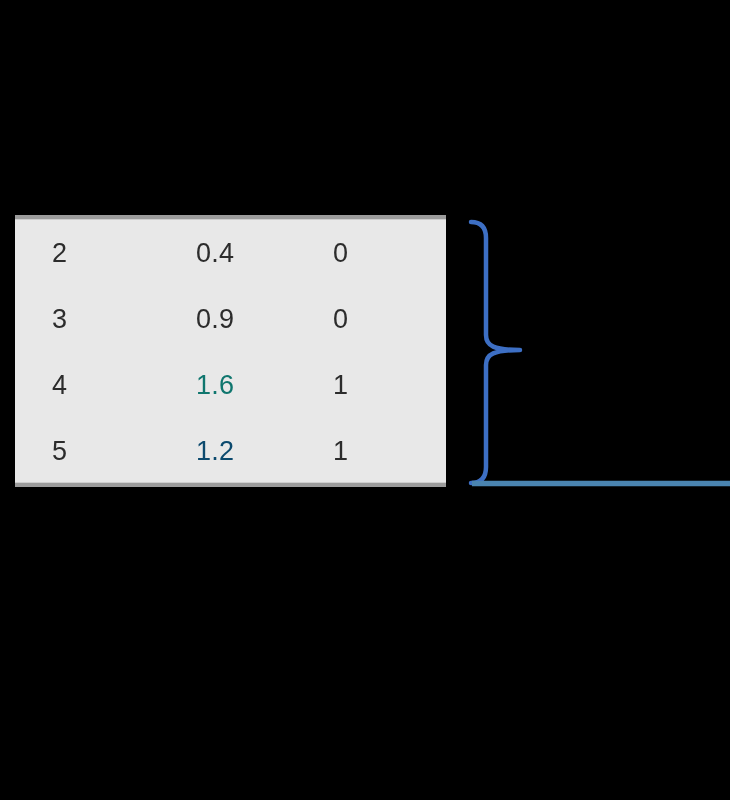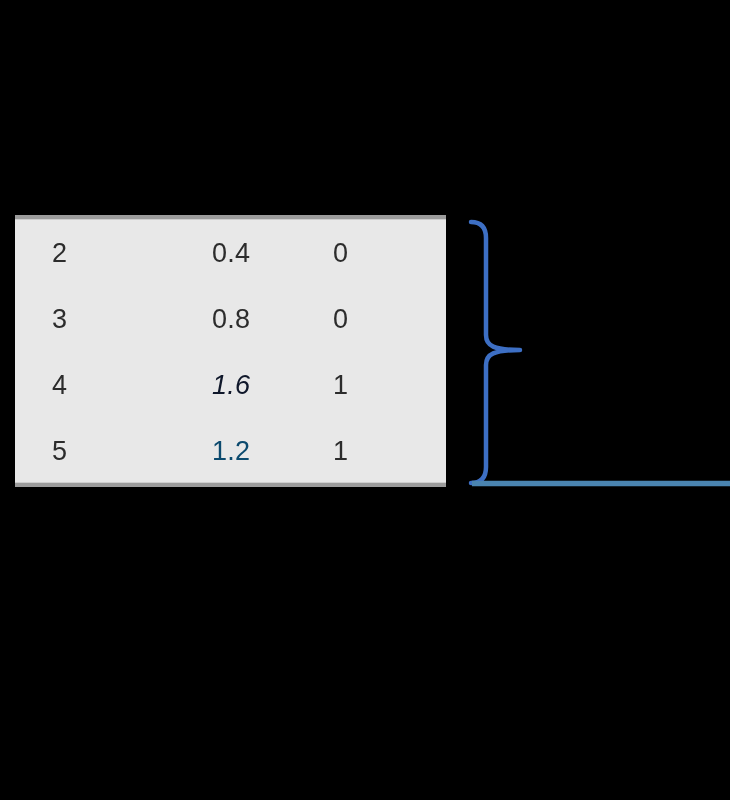--- a/index.html
+++ b/index.html
@@ -73,21 +73,21 @@
     position: absolute;
     top: 0;
     height: 66px;
     line-height: 66px;
     font-size: 27px;
     color: #2c2c2c;
     white-space: nowrap;
     letter-spacing: 0.2px;
   }
   .cell.c0 { left: 37px; }
-  .cell.c1 { left: 181px; margin-left: 16px; }
+  .cell.c1 { left: 181px; }
   .cell.c2 { left: 318px; }
 
   
   #brace-annotation {
     position: absolute;
     left: 455px;
     top: 205px;
     width: 275px;
     height: 295px;
     pointer-events: none;
@@ -110,27 +110,27 @@
     <div id="data-grid">
 
       <div class="data-row" style="top:0px;">
         <span class="cell c0" style="color: rgb(44, 44, 44);">2</span>
         <span class="cell c1" style="color: rgb(44, 44, 44);">0.4</span>
         <span class="cell c2" style="color: rgb(44, 44, 44);">0</span>
       </div>
 
       <div class="data-row" style="top:66px;">
         <span class="cell c0" style="color: rgb(44, 44, 44);">3</span>
-        <span class="cell c1" style="color: rgb(44, 44, 44);">0.8</span>
+        <span class="cell c1" style="color: rgb(44, 44, 44);">0.9</span>
         <span class="cell c2" style="color: rgb(44, 44, 44);">0</span>
       </div>
 
       <div class="data-row" style="top:132px;">
         <span class="cell c0" style="color: rgb(44, 44, 44);">4</span>
-        <span class="cell c1" style="color: #0f172a; font-style: italic;">1.6</span>
+        <span class="cell c1" style="color: #0f766e;">1.6</span>
         <span class="cell c2" style="color: rgb(44, 44, 44);">1</span>
       </div>
 
       <div class="data-row" style="top:198px;">
         <span class="cell c0" style="color: rgb(44, 44, 44);">5</span>
         <span class="cell c1" style="color: #0c4a6e;">1.2</span>
         <span class="cell c2" style="color: rgb(44, 44, 44);">1</span>
       </div>
 
     </div>

